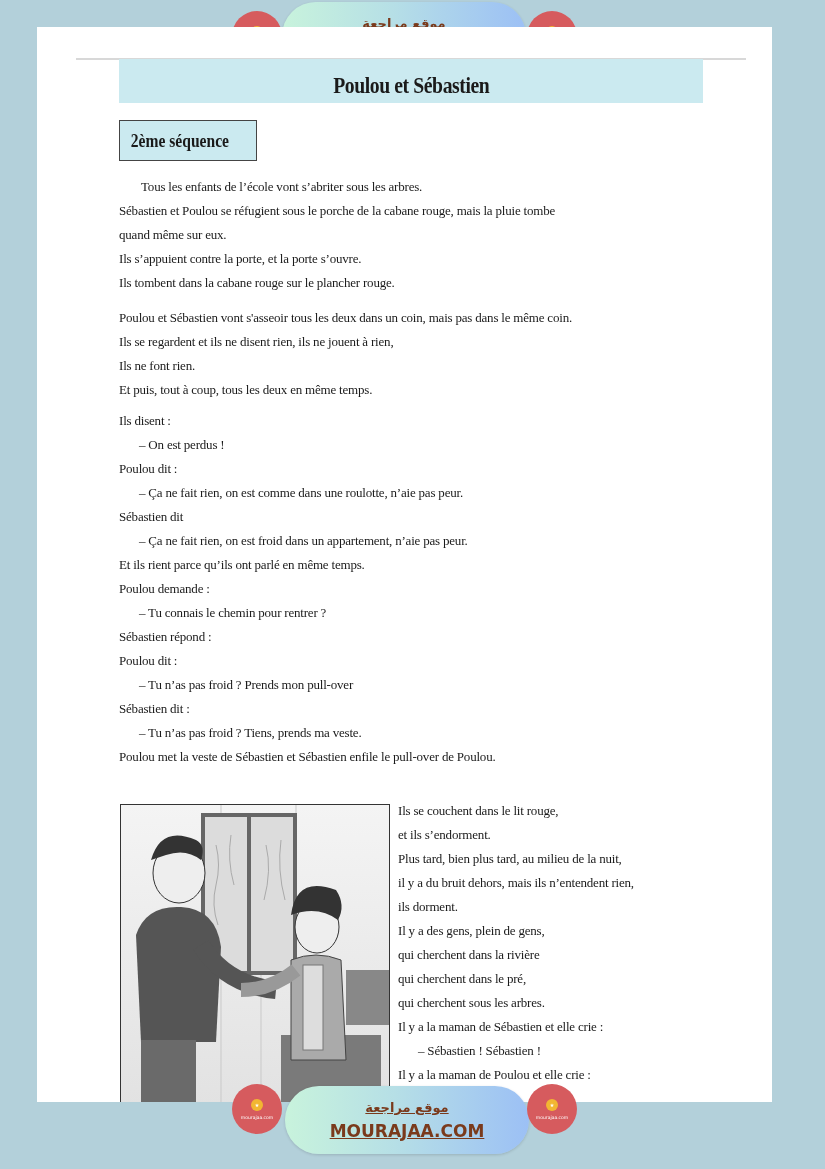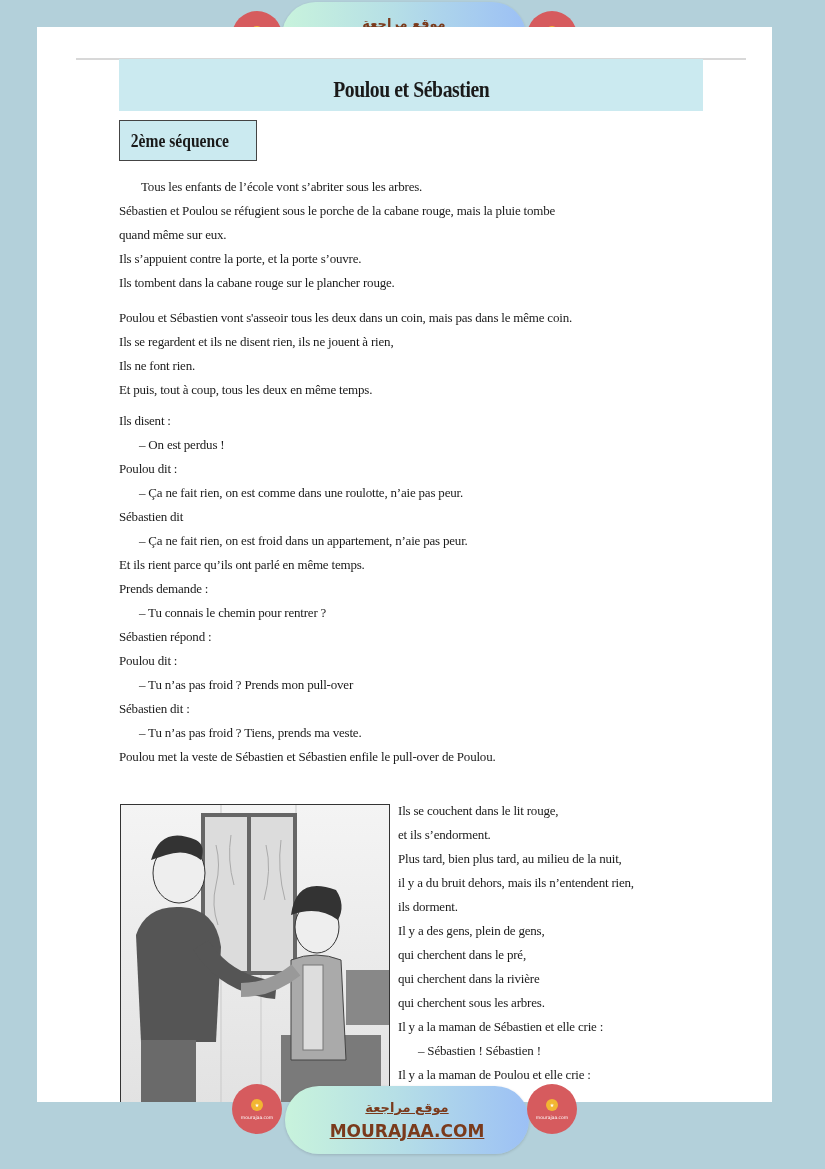--- a/index.html
+++ b/index.html
@@ -11,21 +11,21 @@
   }
   .page {
     position: absolute; left: 37px; top: 27px; width: 735px; height: 1075px;
     background: #ffffff; overflow: hidden;
   }
   .top-rule {
     position: absolute; left: 39px; top: 31px; width: 670px; height: 2px;
     background: #d8d8d8;
   }
   .title-band {
-    position: absolute; left: 82px; top: 32px; width: 584px; height: 52px;
+    position: absolute; left: 82px; top: 32px; width: 584px; height: 44px;
     background: #cbeaf0;
     display: flex; align-items: center; justify-content: center;
   }
   .title-band span {
     font-family: "Liberation Serif", serif; font-weight: bold;
     font-size: 24px; letter-spacing: -0.5px; transform: scaleX(0.82);
     display: inline-block; margin-top: 8px;
   }
   .seq-box {
     position: absolute; left: 82px; top: 93px; width: 136px; height: 39px;
@@ -129,21 +129,21 @@
   </div>
 
   <div class="text block3">
     <span class="line">Ils disent :</span>
     <span class="line dash">– On est perdus !</span>
     <span class="line">Poulou dit :</span>
     <span class="line dash">– Ça ne fait rien, on est comme dans une roulotte, n’aie pas peur.</span>
     <span class="line">Sébastien dit</span>
     <span class="line dash">– Ça ne fait rien, on est froid dans un appartement, n’aie pas peur.</span>
     <span class="line">Et ils rient parce qu’ils ont parlé en même temps.</span>
-    <span class="line">Prends demande :</span>
+    <span class="line">Poulou demande :</span>
     <span class="line dash">– Tu connais le chemin pour rentrer ?</span>
     <span class="line">Sébastien répond :</span>
     <span class="line">Poulou dit :</span>
     <span class="line dash">– Tu n’as pas froid ? Prends mon pull-over</span>
     <span class="line">Sébastien dit :</span>
     <span class="line dash">– Tu n’as pas froid ? Tiens, prends ma veste.</span>
     <span class="line">Poulou met la veste de Sébastien et Sébastien enfile le pull-over de Poulou.</span>
   </div>
 
   <div class="illus">
@@ -182,22 +182,22 @@
     </svg>
   </div>
 
   <div class="text block4">
     <span class="line">Ils se couchent dans le lit rouge,</span>
     <span class="line">et ils s’endorment.</span>
     <span class="line">Plus tard, bien plus tard, au milieu de la nuit,</span>
     <span class="line">il y a du bruit dehors, mais ils n’entendent rien,</span>
     <span class="line">ils dorment.</span>
     <span class="line">Il y a des gens, plein de gens,</span>
+    <span class="line">qui cherchent dans la rivière</span>
     <span class="line">qui cherchent dans le pré,</span>
-    <span class="line">qui cherchent dans la rivière</span>
     <span class="line">qui cherchent sous les arbres.</span>
     <span class="line">Il y a la maman de Sébastien et elle crie :</span>
     <span class="line dash">– Sébastien ! Sébastien !</span>
     <span class="line">Il y a la maman de Poulou et elle crie :</span>
   </div>
 </div>
 
 <div class="badge b-bl">
   <div class="dot">★</div>
   <div class="tiny">mourajaa.com</div>

